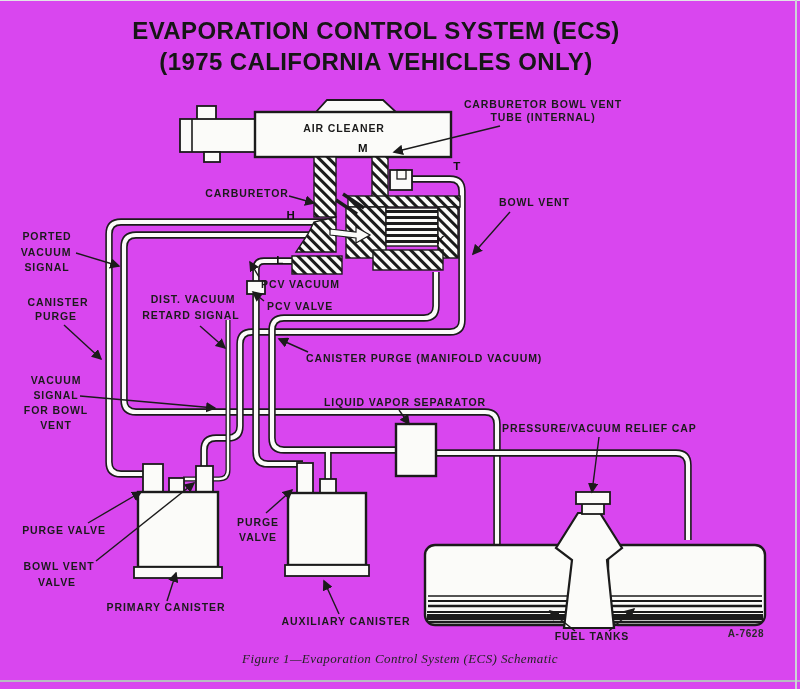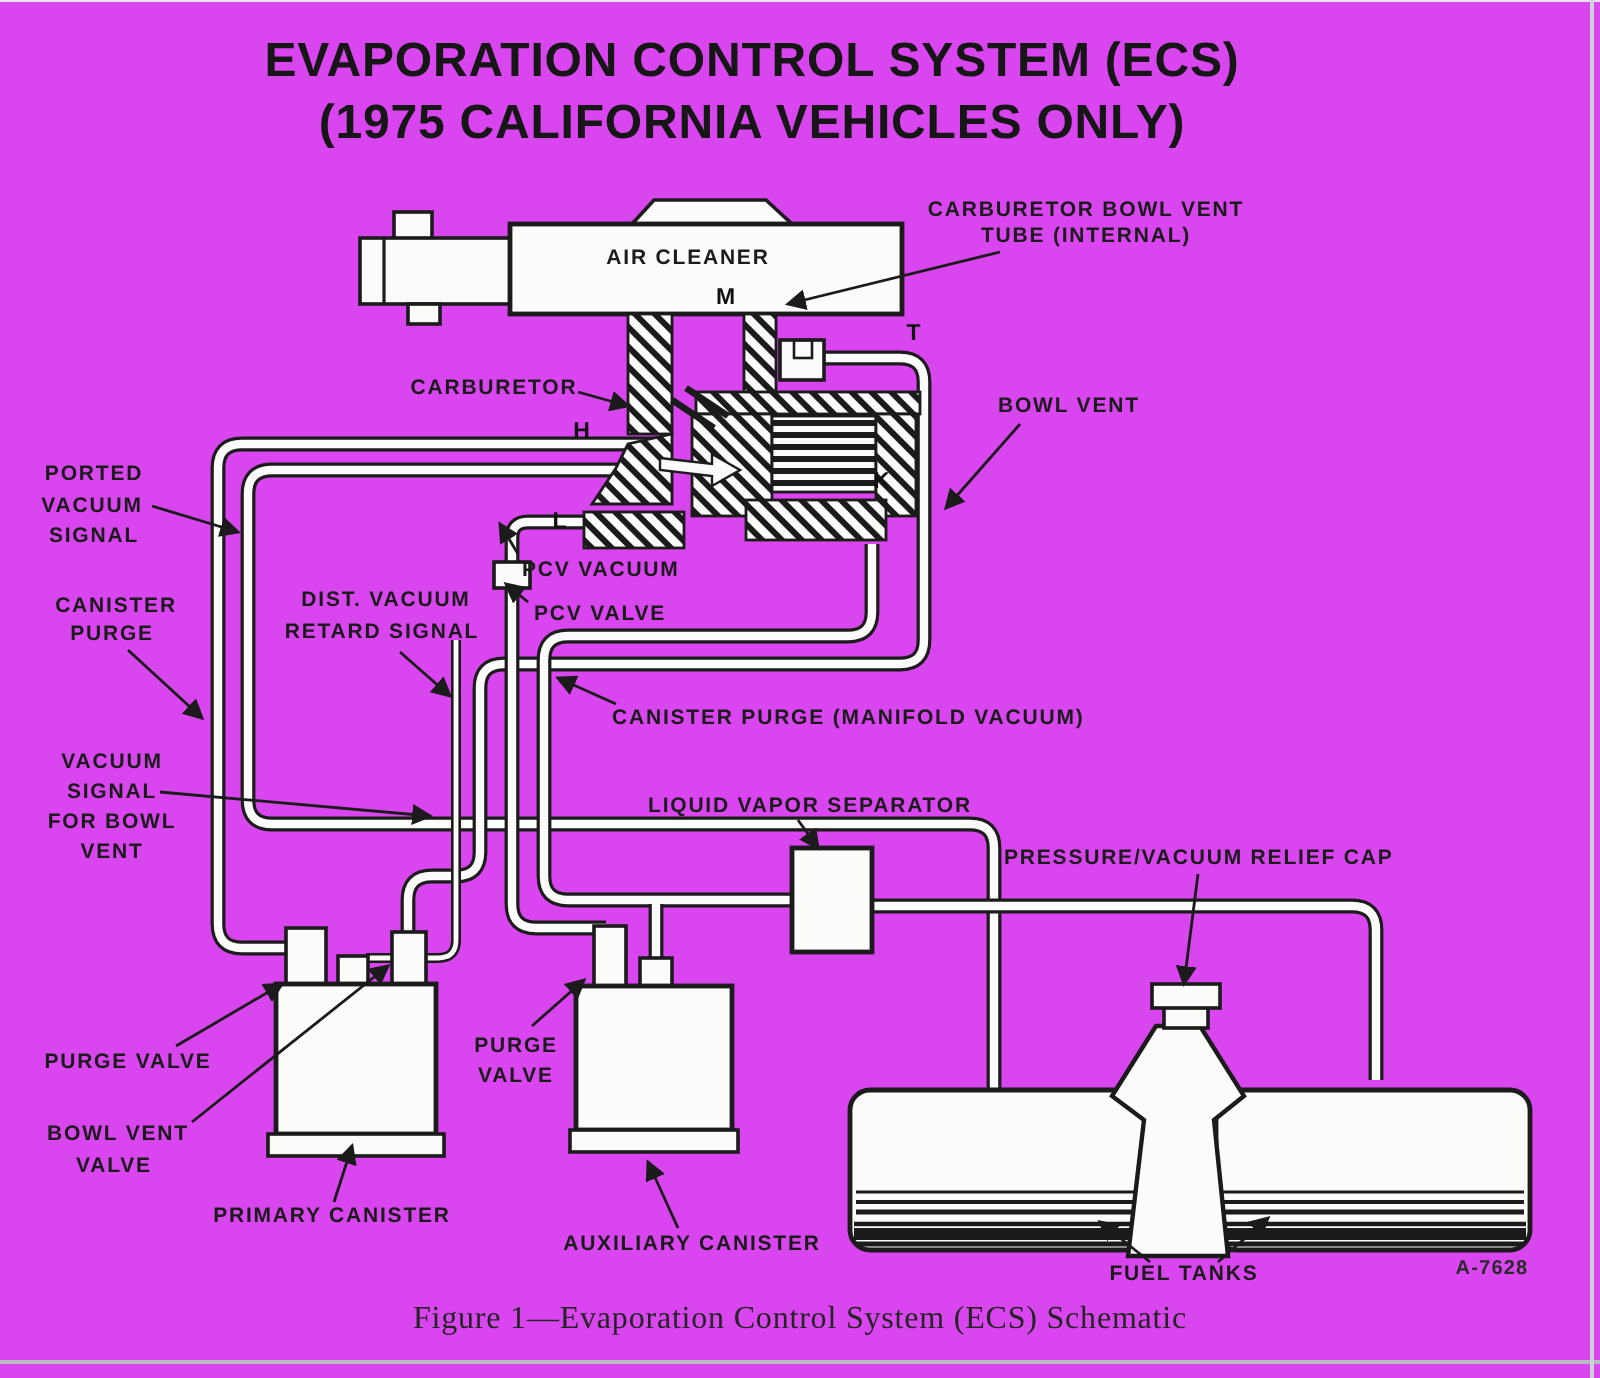--- a/index.html
+++ b/index.html
@@ -1,21 +1,21 @@
 <!DOCTYPE html>
 <html><head>
 <meta charset="utf-8">
 <style>
   html,body{margin:0;padding:0;background:#e8e8e8;}
   .page{position:relative;width:800px;height:689px;background:#d946ef;overflow:hidden;
         font-family:"Liberation Sans",sans-serif;}
   .title-block{position:absolute;top:16px;left:0;width:752px;text-align:center;
         font-weight:bold;font-size:24px;line-height:1.28;letter-spacing:.4px;color:#161616;}
   .caption{position:absolute;top:651px;left:0;width:800px;text-align:center;
-        font-family:"Liberation Serif",serif;font-size:16px;color:#242424;letter-spacing:.4px;}
+        font-family:"Liberation Serif",serif;font-size:13px;color:#242424;letter-spacing:.4px;font-style:italic;}
   .edge-bottom{position:absolute;left:0;top:680px;width:800px;height:2px;background:#b7bcc2;}
   .edge-right{position:absolute;left:795px;top:0;width:2px;height:689px;background:#ced2d7;}
   .edge-top{position:absolute;left:0;top:0;width:800px;height:1px;background:#e2e4e6;}
   svg{position:absolute;left:0;top:0;}
   .tube-c{fill:none;stroke:#1b1b1b;stroke-width:7.4;}
   .tube-w{fill:none;stroke:#fbfbf9;stroke-width:4.2;}
   .tube-c2{fill:none;stroke:#1b1b1b;stroke-width:5;}
   .tube-w2{fill:none;stroke:#fbfbf9;stroke-width:2.4;}
   .box{fill:#fbfbf9;stroke:#1b1b1b;stroke-width:2.4;}
   .box-thin{fill:#fbfbf9;stroke:#1b1b1b;stroke-width:1.8;}

